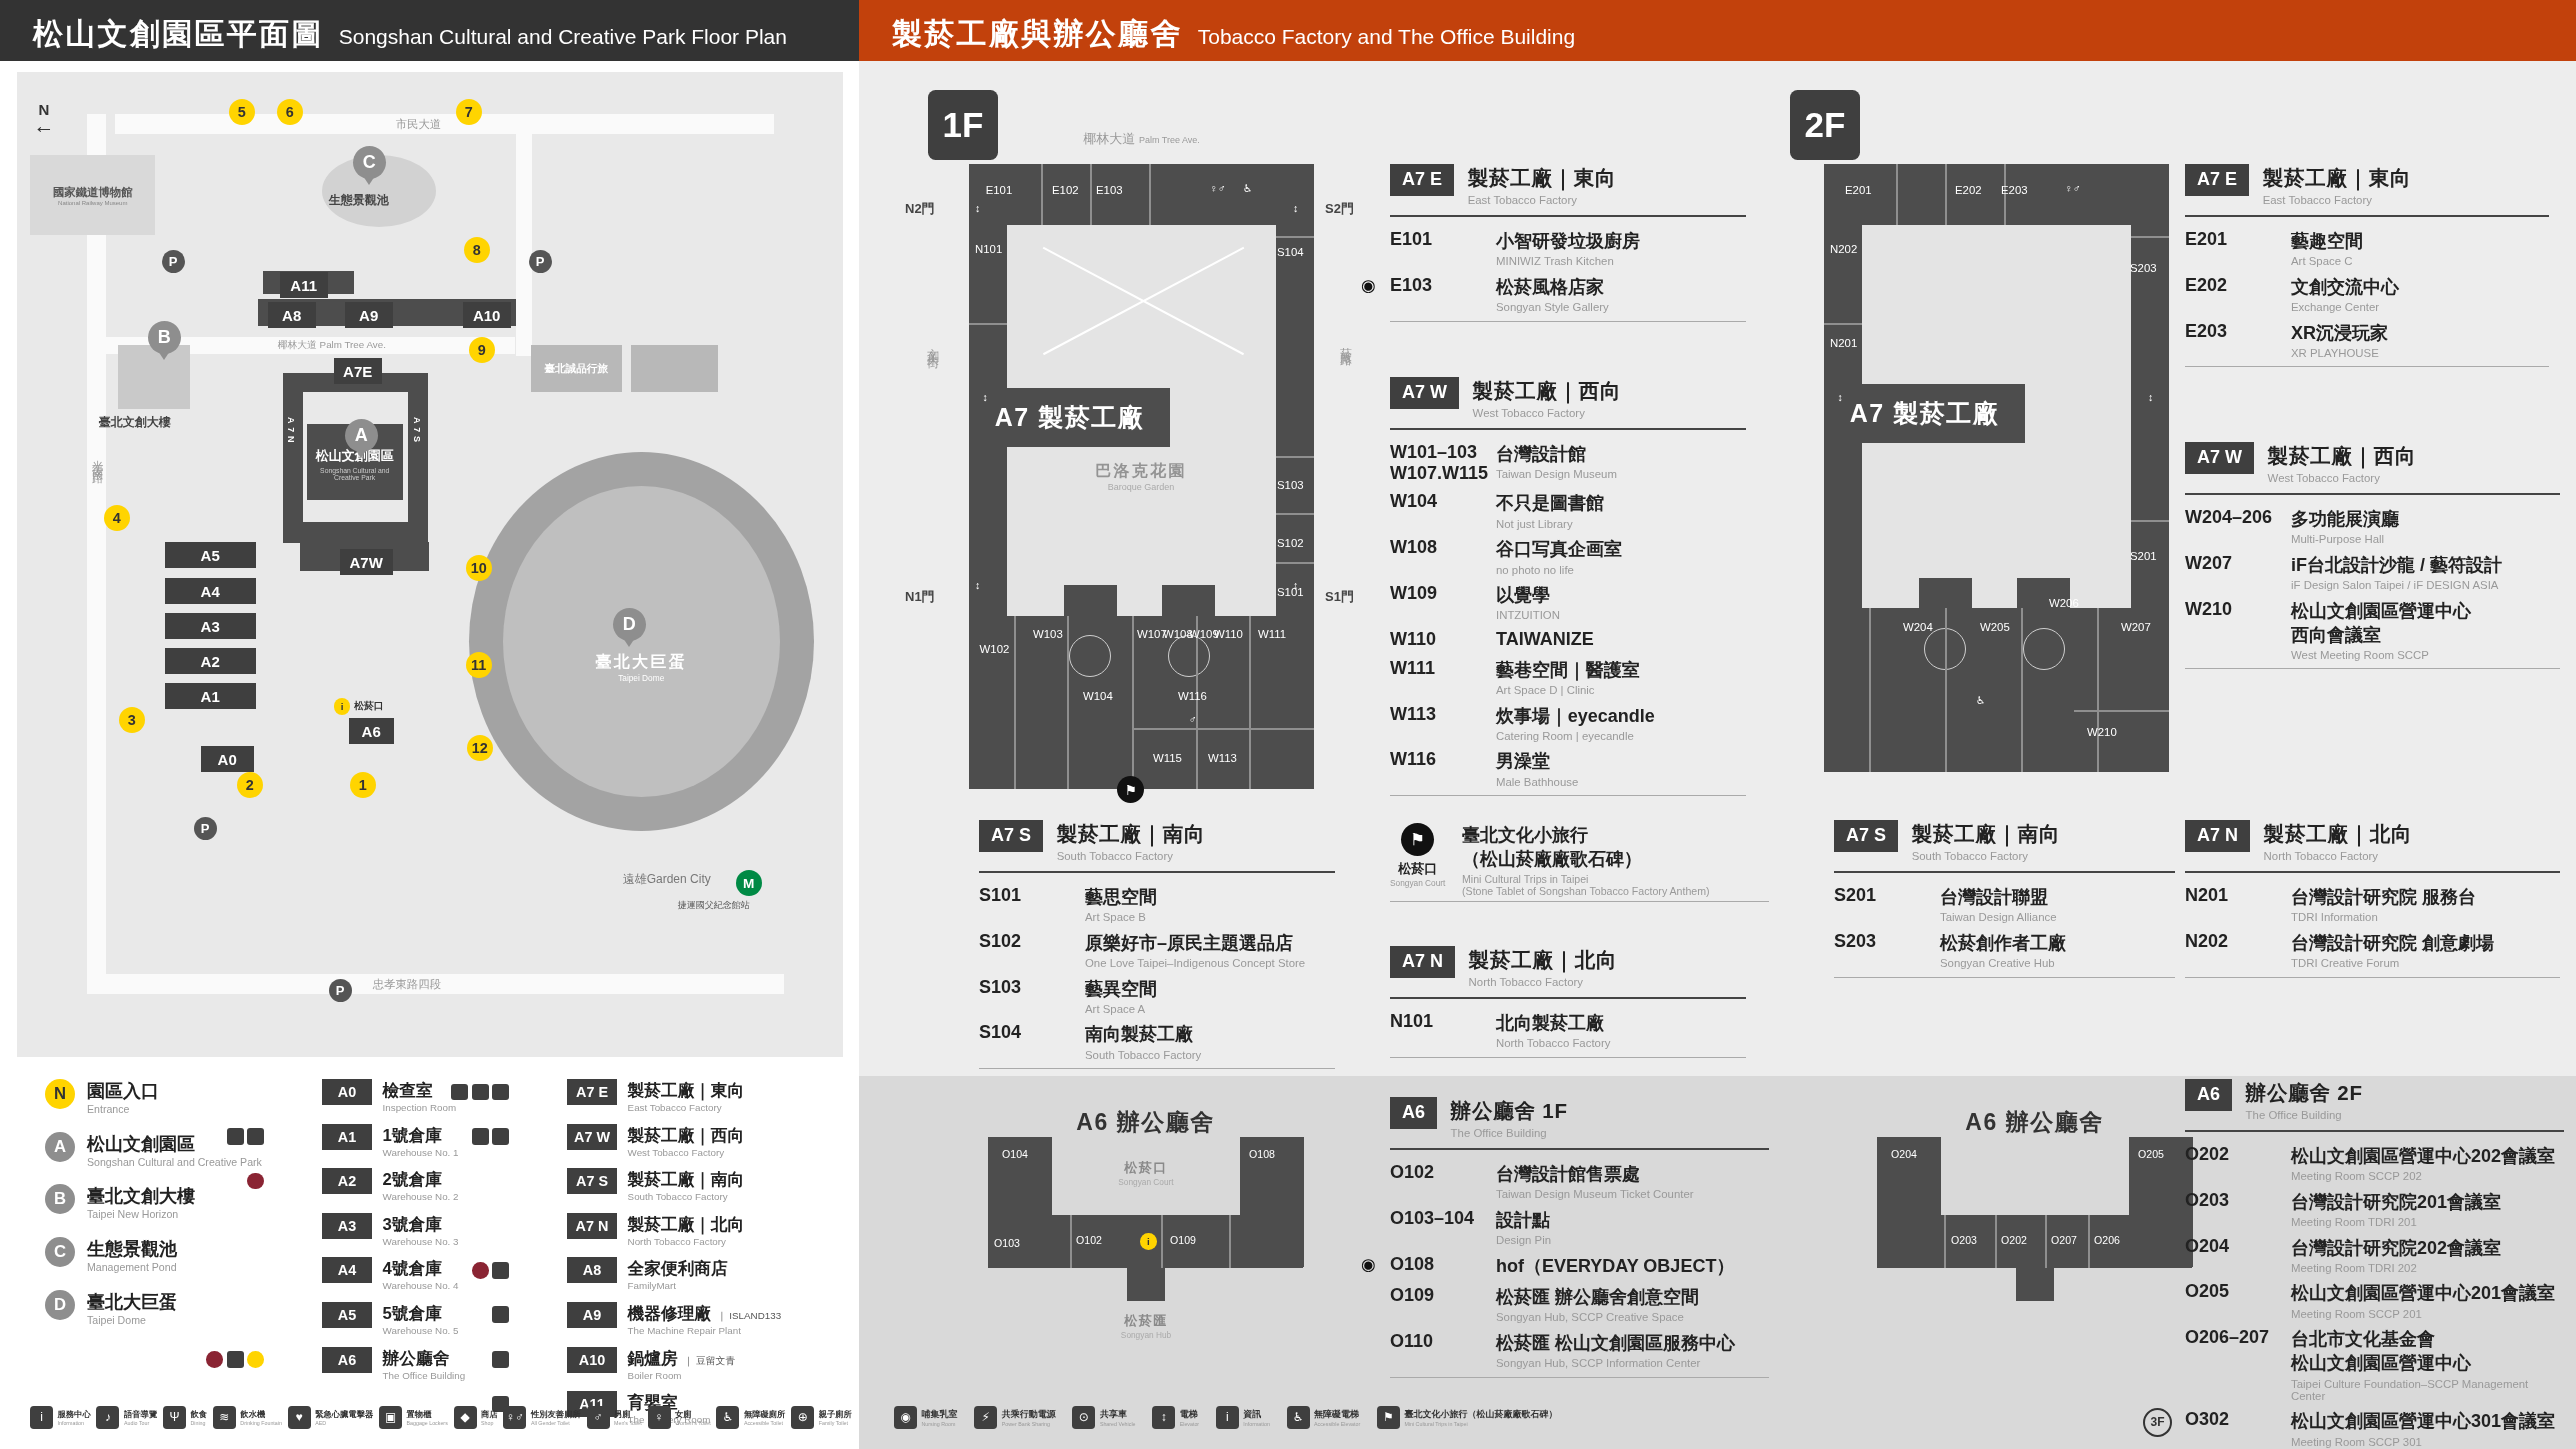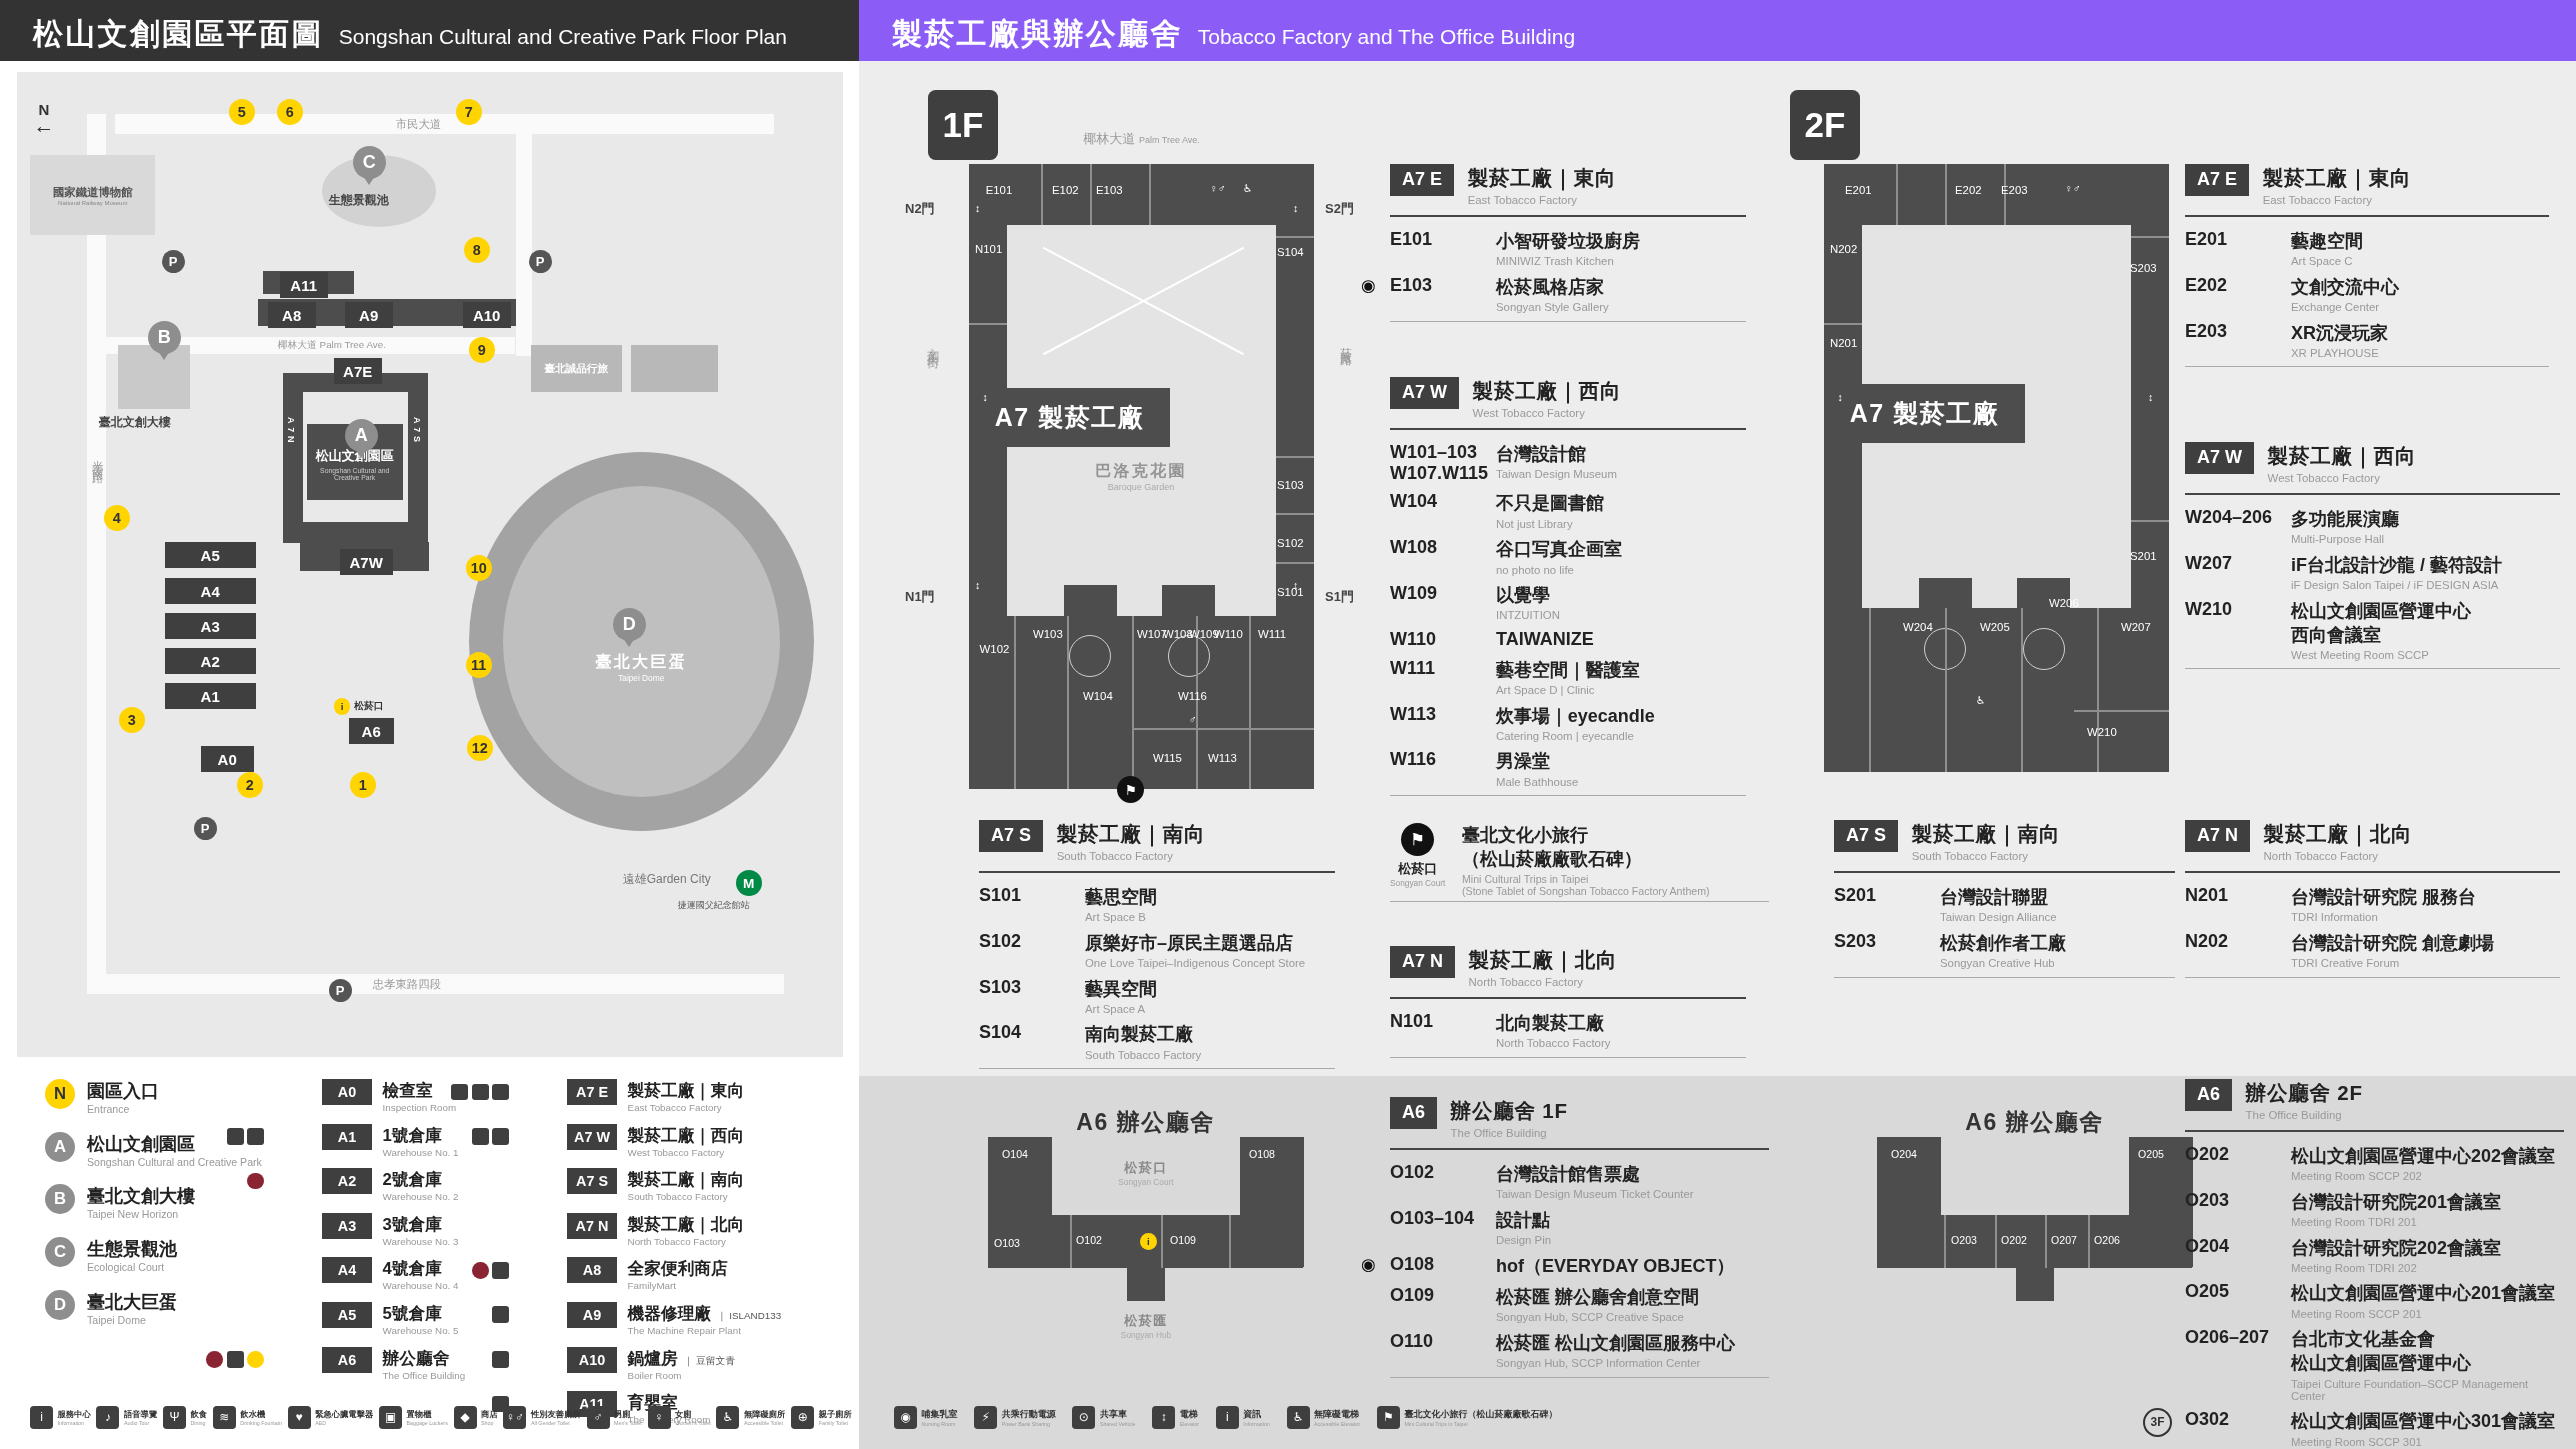--- a/index.html
+++ b/index.html
@@ -6,21 +6,21 @@
   html,body{background:#fff}
   body{font-family:"Liberation Sans","DejaVu Sans",sans-serif;width:2576px}
   .stage{position:relative;width:2576px;height:1449px;overflow:hidden;background:#ffffff}
   .abs{position:absolute}
 
   
   .hdr{position:absolute;top:0;height:61px;display:flex;align-items:baseline;padding-left:33px;color:#fff;padding-top:13.6px}
   .hdr .zh{font-size:30px;font-weight:bold;letter-spacing:2.3px}
   .hdr .en{font-size:21px;margin-left:15px}
   .left-header{left:0;width:859px;background:#333333}
-  .right-header{left:859px;width:1717px;background:#8b5cf6}
+  .right-header{left:859px;width:1717px;background:#c2410c}
 
   .right-bg{position:absolute;left:859px;top:61px;width:1717px;height:1389px;background:#ededed}
   .gray-band{position:absolute;left:859px;top:1076px;width:1717px;height:374px;background:#d9d9d9}
 
   
   .map{position:absolute;left:16.7px;top:72px;width:826px;height:985px;background:#e9e9e9}
   .street{position:absolute;background:#fafafa}
   .street-label{position:absolute;color:#9a9a9a;font-size:11.4px;white-space:nowrap}
   .vtext{writing-mode:vertical-rl;letter-spacing:3.8px}
   .mblock{position:absolute;background:#b8b8b8;color:#fff;display:flex;flex-direction:column;align-items:center;justify-content:center;text-align:center;font-size:10.6px;font-weight:bold}
@@ -352,21 +352,21 @@
           <div class="lg-en">Taipei New Horizon</div>
         </div>
       </div>
 
       <div class="lg-row">
         <div class="lg-circle">
             <span>C</span>
           </div>
         <div>
           <div class="lg-zh">生態景觀池</div>
-          <div class="lg-en">Ecological Court</div>
+          <div class="lg-en">Management Pond</div>
         </div>
       </div>
 
       <div class="lg-row">
         <div class="lg-circle">
             <span>D</span>
           </div>
         <div>
           <div class="lg-zh">臺北大巨蛋</div>
           <div class="lg-en">Taipei Dome</div>

